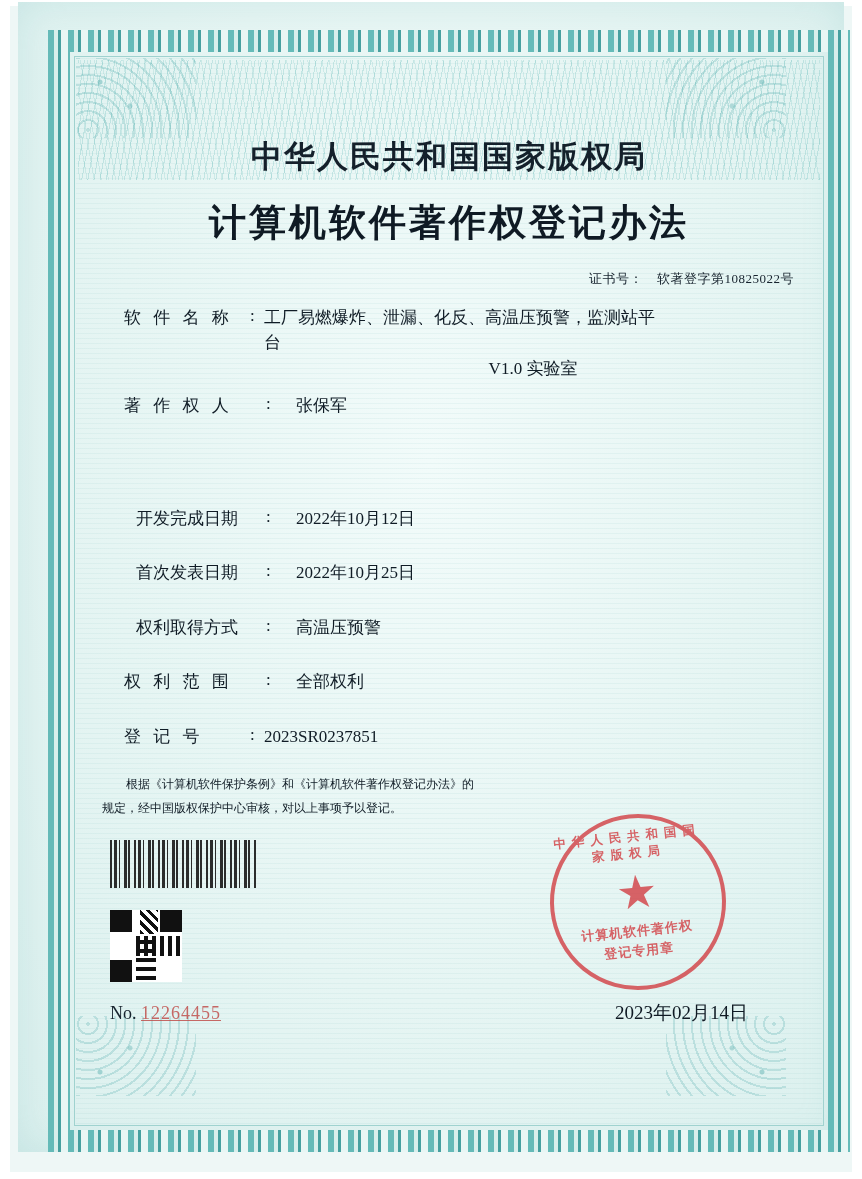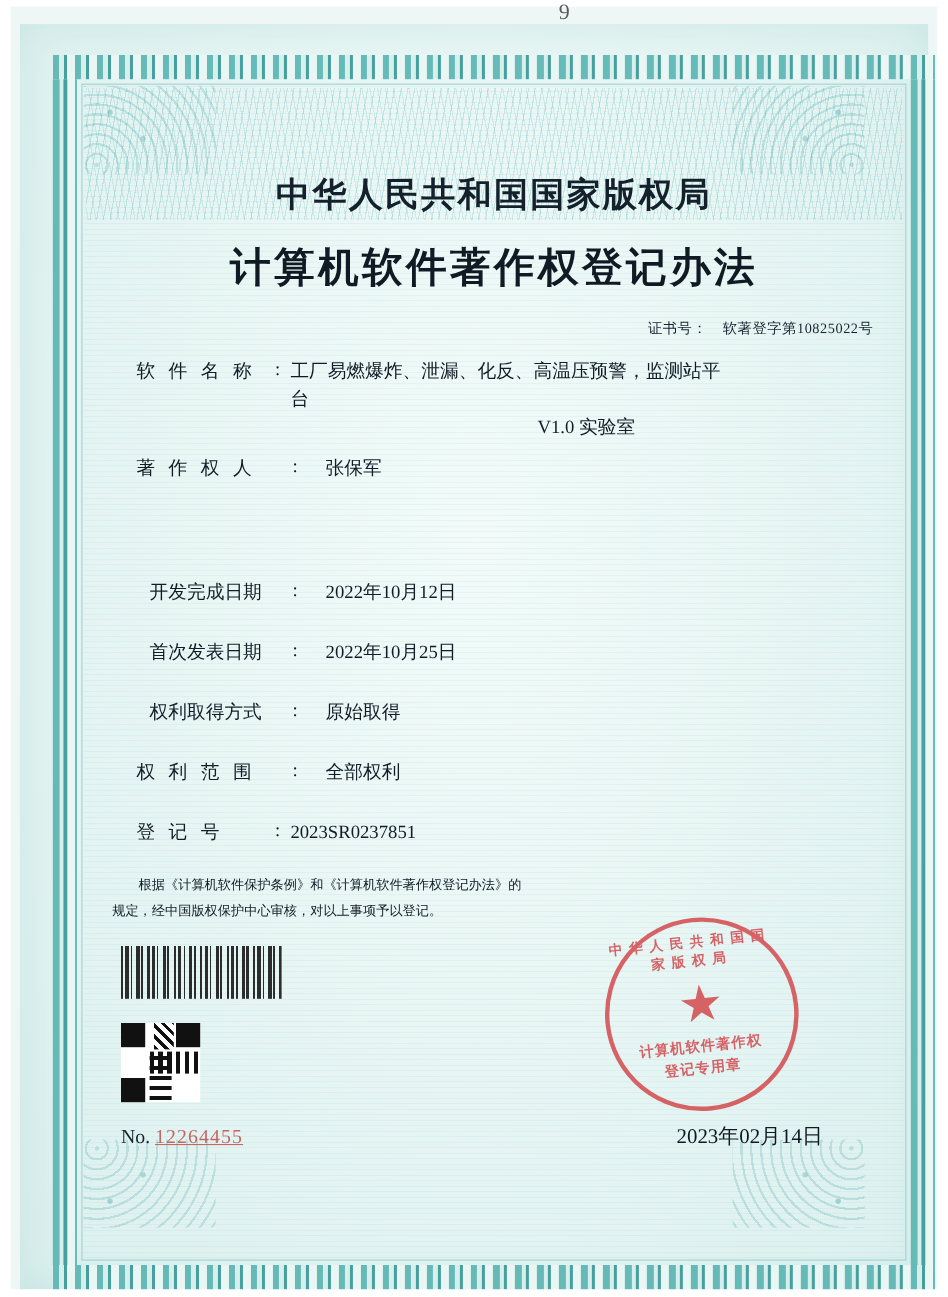--- a/index.html
+++ b/index.html
@@ -27,21 +27,21 @@
     position: absolute;
     left: 10px; top: 6px;
     width: 842px; height: 1166px;
     background: #eef7f6;
   }
 
   
   .cert {
     position: absolute;
     left: 18px;
-    top: 22px;
+    top: 2px;
     width: 826px;
     height: 1150px;
     background:
       radial-gradient(ellipse at 50% 40%, #f2fbfa 0%, #e6f5f3 55%, #dbf0ee 100%);
     box-shadow: inset 0 0 40px rgba(120,185,185,0.22);
   }
 
   
   .border-frame {
     position: absolute;
@@ -348,21 +348,21 @@
 
         <div class="field-row spaced">
           <span class="f-label tight">首次发表日期</span>
           <span class="f-colon">:</span>
           <span class="f-value">2022年10月25日</span>
         </div>
 
         <div class="field-row spaced">
           <span class="f-label tight">权利取得方式</span>
           <span class="f-colon">:</span>
-          <span class="f-value">原始取得</span>
+          <span class="f-value">高温压预警</span>
         </div>
 
         <div class="field-row spaced">
           <span class="f-label">权 利 范 围</span>
           <span class="f-colon">:</span>
           <span class="f-value">全部权利</span>
         </div>
 
         <div class="field-row">
           <span class="f-label">登 记 号</span>

